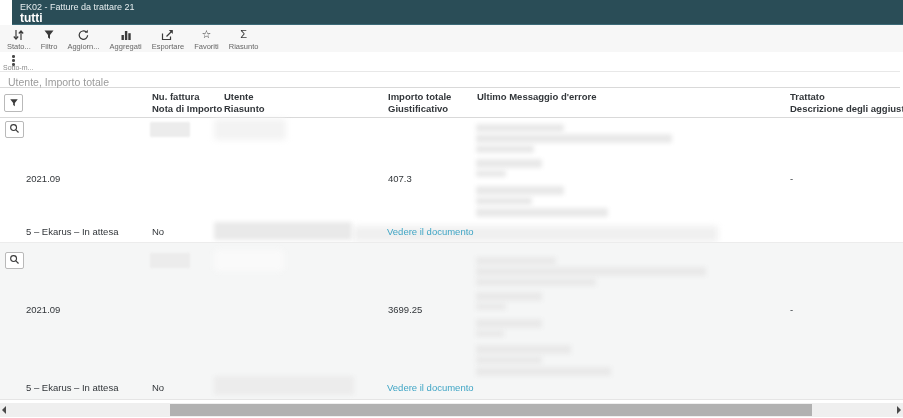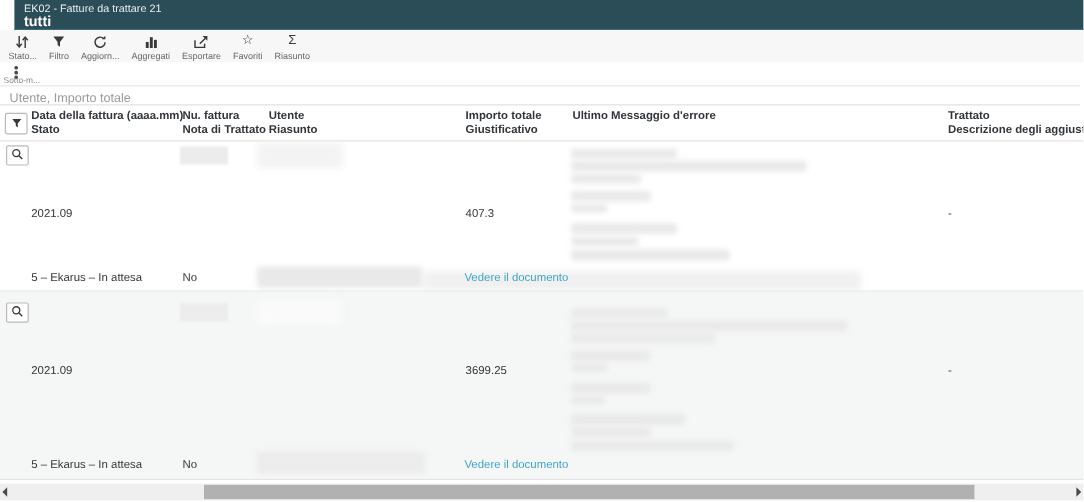--- a/index.html
+++ b/index.html
@@ -151,27 +151,23 @@
   </div>
 
   <div class="thead">
     <button class="sq-btn" style="left:4px; top:6px;">
       <span>
         <svg width="10" height="10" viewBox="0 0 12 12">
             <path d="M1.5 1.5h9L7 6v4L5 8.5V6z" fill="#3a3a3a"></path>
           </svg>
       </span>
     </button>
-    <div class="th" style="left:26px; top:2px;">
-      <span class="l1">Data della fattura (aaaa.mm)</span>
-      <span class="l2">Stato</span>
-    </div>
     <div class="th" style="left:152px; top:2px;">
       <span class="l1">Nu. fattura</span>
-      <span class="l2">Nota di Trattato</span>
+      <span class="l2">Nota di Importo</span>
     </div>
     <div class="th" style="left:224px; top:2px;">
       <span class="l1">Utente</span>
       <span class="l2">Riasunto</span>
     </div>
     <div class="th" style="left:388px; top:2px;">
       <span class="l1">Importo totale</span>
       <span class="l2">Giustificativo</span>
     </div>
     <div class="th" style="left:477px; top:2px;">

